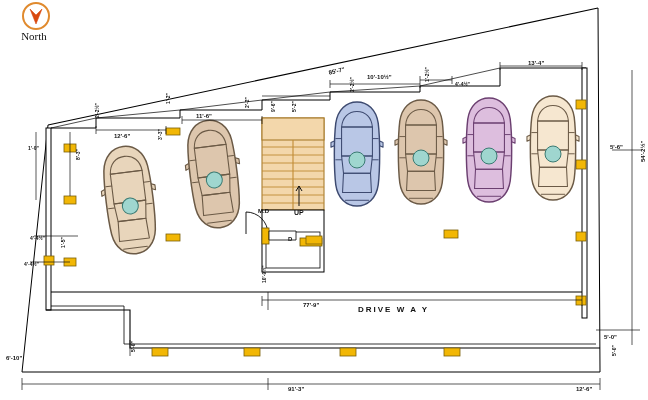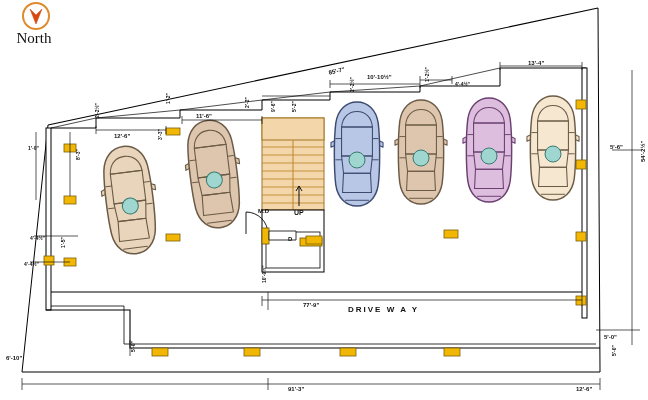--- a/index.html
+++ b/index.html
@@ -2,21 +2,21 @@
 <html><head>
 <meta charset="utf-8">
 <style>
   html,body{margin:0;padding:0;background:#ffffff;}
   body{width:648px;height:400px;position:relative;overflow:hidden;
        font-family:"Liberation Serif",serif;color:#1a1a1a;}
   #plan{position:absolute;inset:0;width:648px;height:400px;}
   .dimtxt{position:absolute;font-family:"Liberation Sans",sans-serif;
           font-weight:bold;color:#111;white-space:nowrap;line-height:1;}
   .north-label{position:absolute;left:6px;top:30px;width:56px;text-align:center;
-               font-family:"Liberation Serif",serif;font-size:15px;color:#111;}
+               font-family:"Liberation Serif",serif;font-size:11px;color:#111;}
   .lbl-drive{position:absolute;font-family:"Liberation Sans",sans-serif;
              font-weight:bold;font-size:8px;letter-spacing:2px;color:#111;}
   .lbl-up{position:absolute;font-family:"Liberation Sans",sans-serif;
           font-weight:bold;font-size:7px;color:#111;}
   .lbl-md{position:absolute;font-family:"Liberation Sans",sans-serif;
           font-weight:bold;font-size:6px;color:#111;}
   .rot90{transform:rotate(-90deg);transform-origin:left top;}
   .rotang{transform:rotate(-13.5deg);transform-origin:left top;}
 </style>
 </head>
@@ -229,16 +229,16 @@
 <div class="dimtxt rot90" style="left:640px;top:162px;font-size:6px;">54'-2½"</div>
 <div class="dimtxt" style="left:604px;top:334px;font-size:6px;">5'-0"</div>
 <div class="dimtxt rot90" style="left:612px;top:356px;font-size:5px;">5'-0"</div>
 
 <div class="dimtxt rot90" style="left:262px;top:283px;font-size:5px;">10'-9½"</div>
 <div class="dimtxt" style="left:303px;top:302px;font-size:6px;">77'-9"</div>
 <div class="dimtxt" style="left:288px;top:386px;font-size:6px;">91'-3"</div>
 <div class="dimtxt" style="left:576px;top:386px;font-size:6px;">12'-6"</div>
 <div class="dimtxt rot90" style="left:131px;top:352px;font-size:5px;">5'-0"</div>
 
-<div class="lbl-drive" style="left:320px;top:305px;padding-left:28px;">DRIVE   W A Y</div>
+<div class="lbl-drive" style="left:330px;top:305px;padding-left:28px;">DRIVE   W A Y</div>
 <div class="lbl-up" style="left:294px;top:209px;">UP</div>
 <div class="lbl-md" style="left:258px;top:208px;">M.D</div>
 <div class="lbl-md" style="left:288px;top:236px;">D</div>
 
 </body></html>

